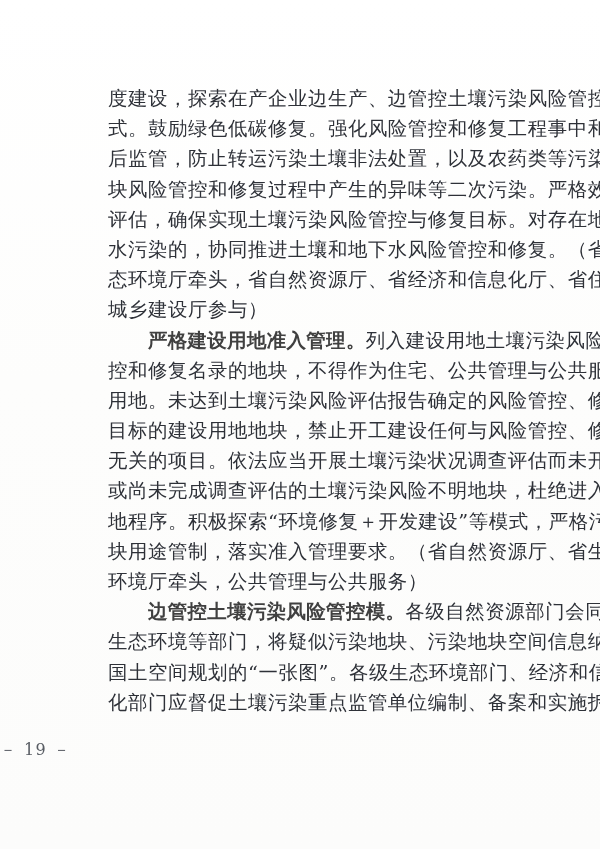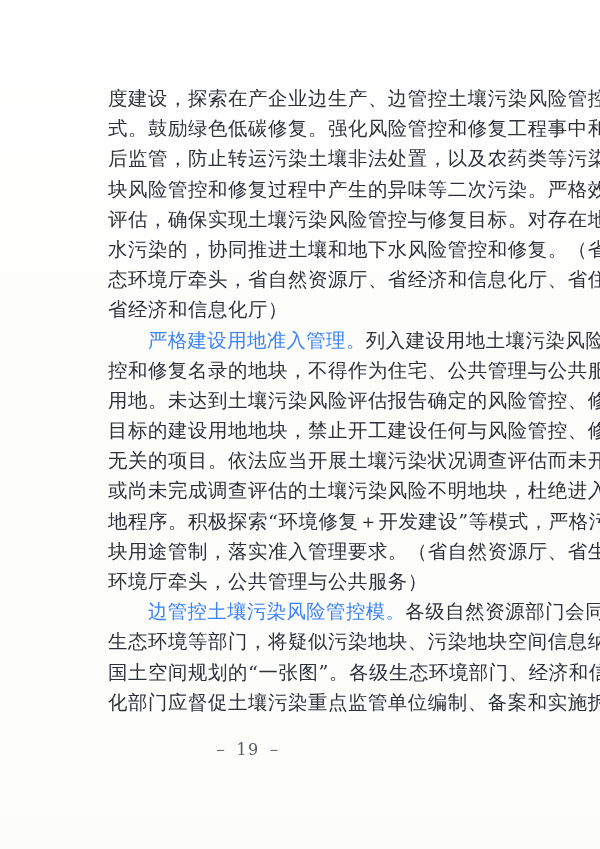--- a/index.html
+++ b/index.html
@@ -45,30 +45,30 @@
     letter-spacing: 0.6px;
     color: #2e3138;
     white-space: pre;
     font-family: "DejaVu Serif", "Liberation Serif", serif;
     text-rendering: optimizeLegibility;
   }
   .line.indent {
     text-indent: 40px;
   }
   .bold-run {
-    font-weight: 400;
+    font-weight: 700;
     letter-spacing: 0.4px;
-    color: #3b82f6;
+    color: #404040;
   }
   #page-number {
     position: absolute;
     left: 0;
     top: 740px;
     width: 600px;
-    text-align: center;
+    text-align: left;
     padding-right: 104px;
     box-sizing: border-box;
     font-size: 16px;
     letter-spacing: 1.4px;
     color: #585c63;
     font-family: "DejaVu Serif", "Liberation Serif", serif;
   }
 </style>
 </head>
 <body>
@@ -78,21 +78,21 @@
   <div id="text-body">
 
     <div class="para">
       <span class="line">度建设，探索在产企业边生产、边管控土壤污染风险管控模</span>
       <span class="line">式。鼓励绿色低碳修复。强化风险管控和修复工程事中和事</span>
       <span class="line">后监管，防止转运污染土壤非法处置，以及农药类等污染地</span>
       <span class="line">块风险管控和修复过程中产生的异味等二次污染。严格效果</span>
       <span class="line">评估，确保实现土壤污染风险管控与修复目标。对存在地下</span>
       <span class="line">水污染的，协同推进土壤和地下水风险管控和修复。（省生</span>
       <span class="line">态环境厅牵头，省自然资源厅、省经济和信息化厅、省住房</span>
-      <span class="line">省经济和信息化厅）</span>
+      <span class="line">城乡建设厅参与）</span>
     </div>
 
     <div class="para">
       <span class="line indent"><span class="bold-run">严格建设用地准入管理。</span><span>列入建设用地土壤污染风险管</span></span>
       <span class="line">控和修复名录的地块，不得作为住宅、公共管理与公共服务</span>
       <span class="line">用地。未达到土壤污染风险评估报告确定的风险管控、修复</span>
       <span class="line">目标的建设用地地块，禁止开工建设任何与风险管控、修复</span>
       <span class="line">无关的项目。依法应当开展土壤污染状况调查评估而未开展</span>
       <span class="line">或尚未完成调查评估的土壤污染风险不明地块，杜绝进入用</span>
       <span class="line">地程序。积极探索“环境修复＋开发建设”等模式，严格污染地</span>

